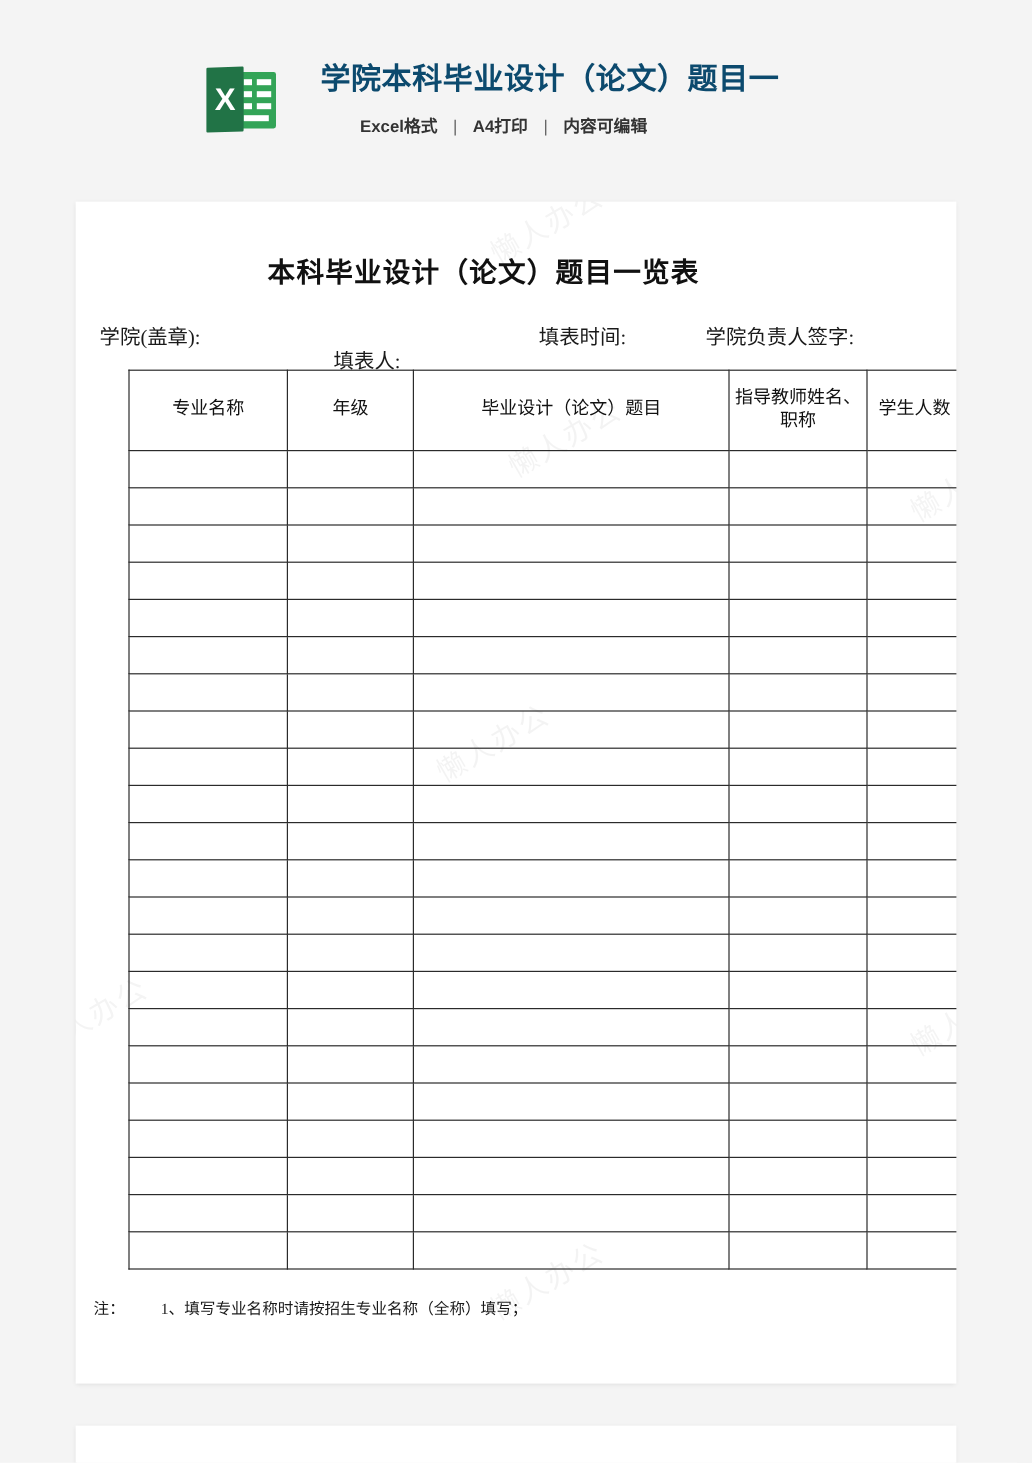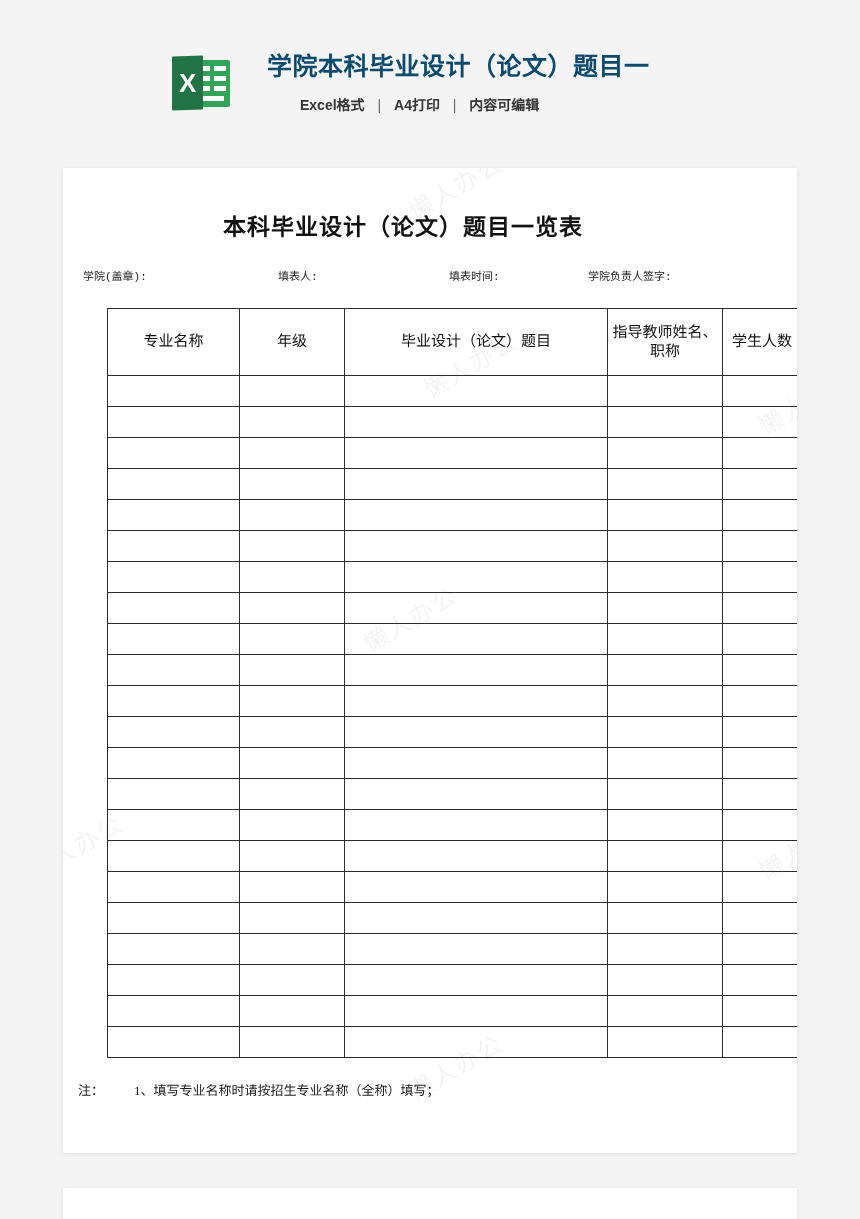--- a/index.html
+++ b/index.html
@@ -162,30 +162,30 @@
     color: #111111;
     letter-spacing: 1px;
   }
 
   .info-row {
     position: absolute;
     top: 99px;
     left: 0;
     width: 582px;
     height: 20px;
-    font-family: Liberation Mono, monospace;
-    font-size: 11px;
+    font-family: Liberation Serif, serif;
+    font-size: 17px;
     color: #1a1a1a;
   }
   .info-row .lbl {
     position: absolute;
     white-space: nowrap;
   }
   .info-row .lbl.i0 { left: 20px; }
-  .info-row .lbl.i1 { left: 215px; }
+  .info-row .lbl.i1 { left: 215px; margin-top: 20px; }
   .info-row .lbl.i2 { left: 386px; }
   .info-row .lbl.i3 { left: 525px; }
 
   
   .grid-table {
     position: absolute;
     left: 15px;
     top: 140px;
     width: 694px;
     border-collapse: collapse;

